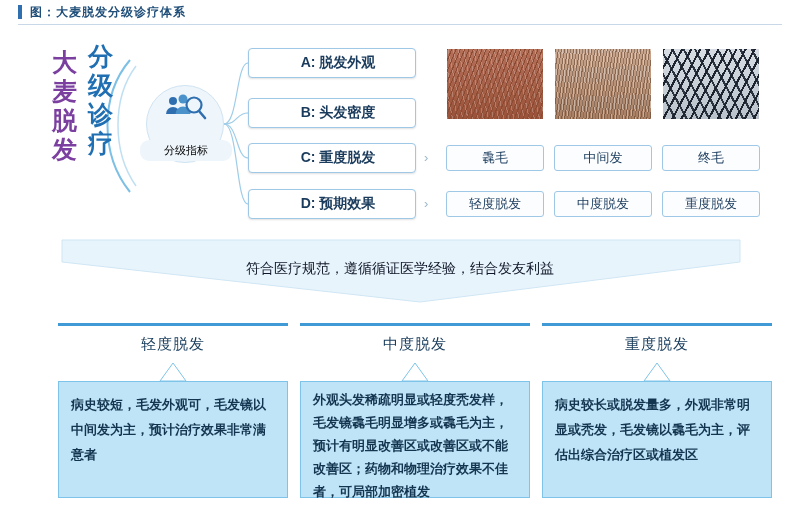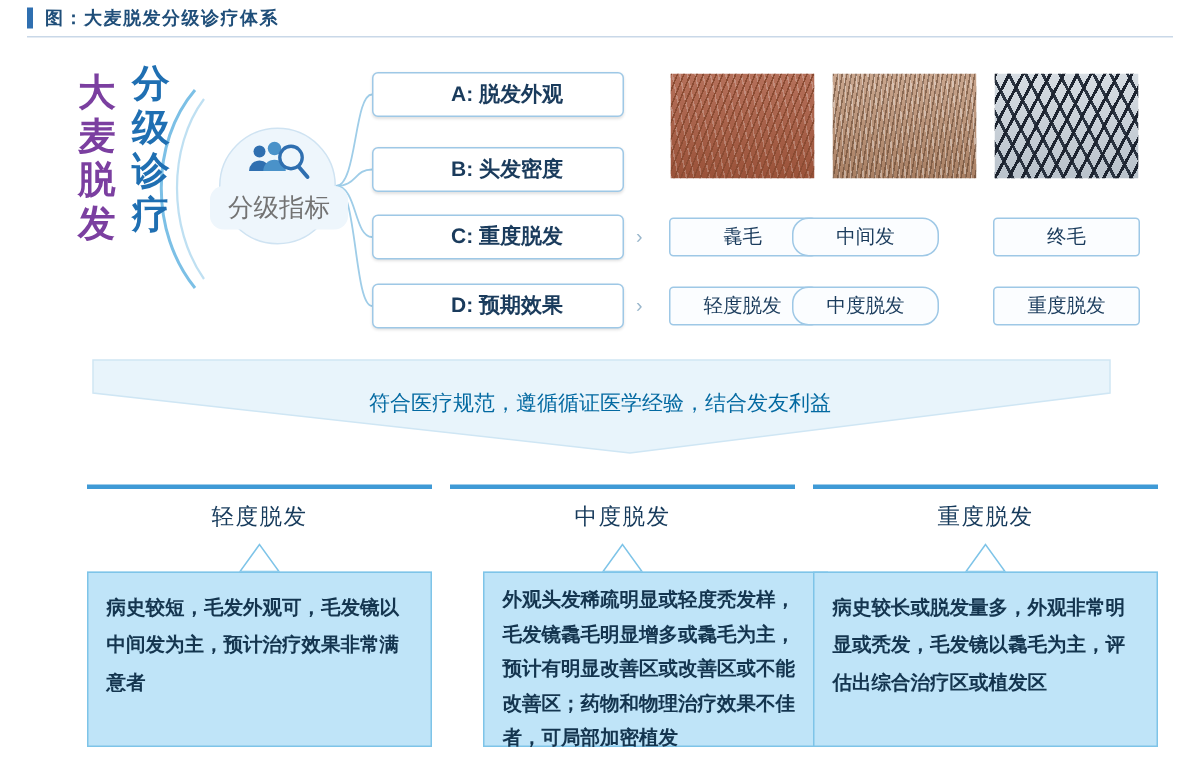--- a/index.html
+++ b/index.html
@@ -72,25 +72,25 @@
   .node-circle .glyph {
     position: absolute;
     left: 0; top: 6px;
     width: 78px;
     text-align: center;
     font-size: 28px;
     color: #2f6fb0;
   }
   .node-label {
     position: absolute;
-    left: 140px; top: 124px;
+    left: 140px; top: 140px;
     width: 92px;
     text-align: center;
-    font-size: 17px;
-    color: #737373;
+    font-size: 11px;
+    color: #000000;
     background: #eef6fc;
     border-radius: 9px;
     padding: 3px 0;
     box-sizing: border-box;
   }
 
   .curve-svg {
     position: absolute;
     left: 0; top: 0;
     width: 800px; height: 515px;
@@ -162,31 +162,31 @@
     font-size: 13px;
     color: #1a3b5c;
     display: flex;
     align-items: center;
     justify-content: center;
     box-sizing: border-box;
   }
   .tag.r1 { top: 145px; text-align: right; }
   .tag.r2 { top: 191px; }
   .tag.c1 { left: 446px; }
-  .tag.c2 { left: 528px; border-radius: 11px; }
+  .tag.c2 { left: 554px; }
   .tag.c3 { left: 662px; }
 
   
   .banner-text {
     position: absolute;
     left: 200px; top: 258px;
     width: 400px;
     text-align: center;
     font-size: 14px;
-    color: #0369a1;
+    color: #0f172a;
     line-height: 21px;
   }
 
   
   .col-head {
     position: absolute;
     top: 323px;
     width: 230px;
     height: 40px;
     border-top: 3px solid #3f9ad6;
@@ -212,21 +212,21 @@
     box-sizing: border-box;
     font-size: 13px;
     line-height: 25px;
     color: #14354f;
     padding: 10px 12px;
     font-weight: bold;
   }
   .col-body.b1 { left: 58px; }
   .col-body.b2 { left: 300px; }
   .col-body.b3 { left: 542px; }
-  .col-body.b2 { line-height: 23px; padding-top: 6px; margin-left: 22px; }
+  .col-body.b2 { line-height: 23px; padding-top: 6px; }
 </style>
 </head>
 <body>
 
 <div class="header">
   <div class="header-bar"></div>
   <div class="header-title">图：大麦脱发分级诊疗体系</div>
   <div class="header-rule"></div>
 </div>
 

